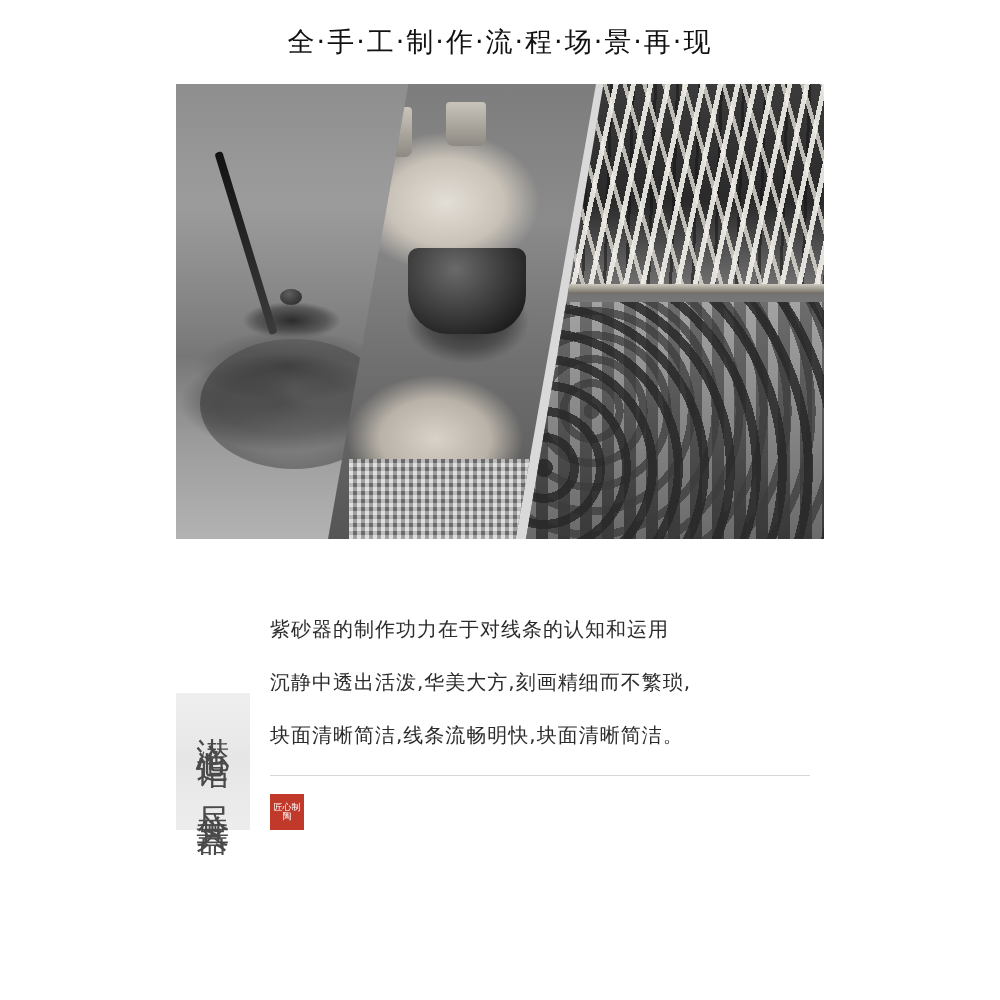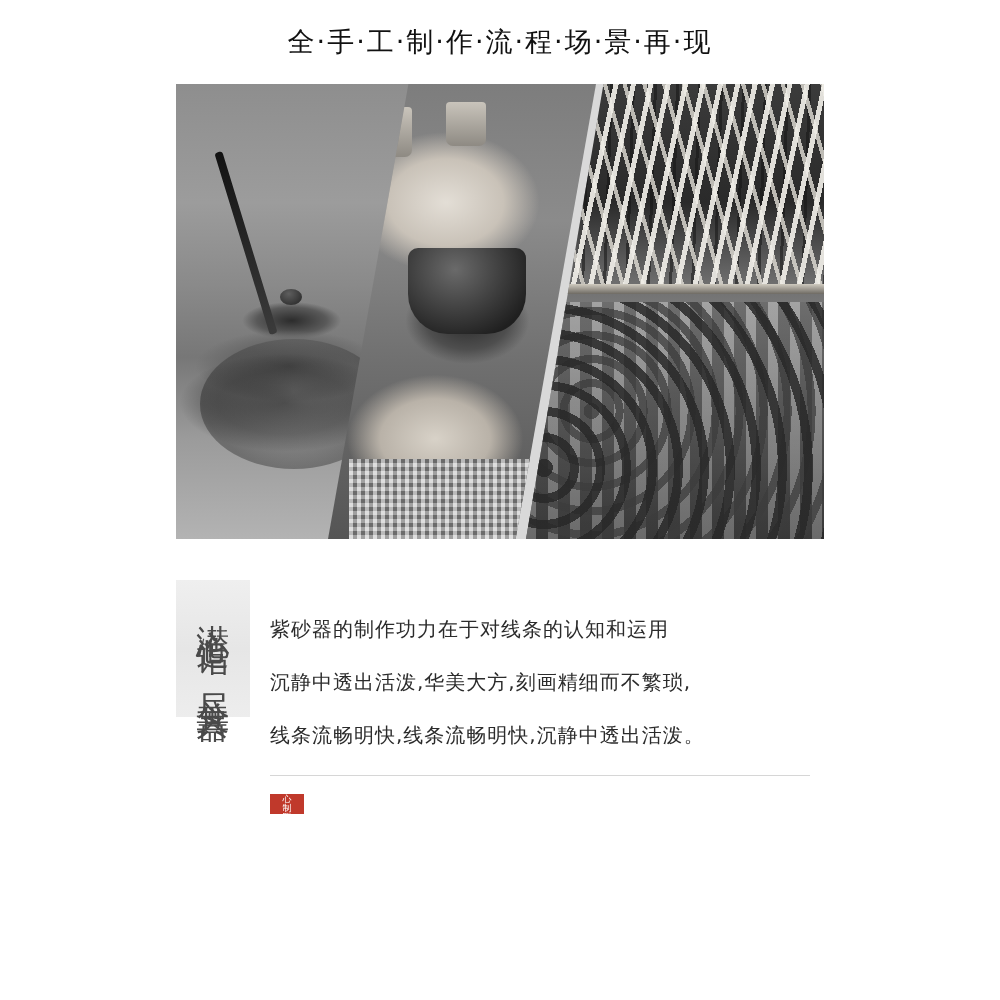--- a/index.html
+++ b/index.html
@@ -162,21 +162,21 @@
       linear-gradient(180deg, #8f8f8f, #4a4a4a);
   }
 
   
   .lower {
     position: absolute;
     top: 580px;
     left: 176px;
     width: 700px;
     display: flex;
-    align-items: flex-start;
+    align-items: flex-end;
   }
   .vertical-title {
     width: 74px;
     margin-right: 20px;
     background: linear-gradient(180deg, #efefef 0%, #e6e6e6 50%, #ededed 100%);
     padding: 18px 0 26px 0;
     display: flex;
     justify-content: center;
   }
   .vt-text {
@@ -202,32 +202,32 @@
   }
   .rule {
     margin-top: 22px;
     width: 540px;
     height: 1px;
     background: #d6d6d6;
   }
   .seal {
     margin-top: 18px;
     width: 34px;
-    height: 18px;
+    height: 36px;
     background: #c0392b;
     color: #fff;
     font-size: 9px;
     line-height: 1.05;
     font-family: "DejaVu Serif", serif;
     display: flex;
     align-items: center;
     justify-content: center;
     text-align: center;
     letter-spacing: 0;
-    padding: 10px;
+    padding: 2px;
     box-sizing: border-box;
   }
 </style>
 </head>
 <body>
 
 <div class="headline">全·手·工·制·作·流·程·场·景·再·现</div>
 
 <div class="band">
   <div class="panel p1">
@@ -254,17 +254,17 @@
   </div>
 </div>
 
 <div class="lower">
   <div class="vertical-title">
     <div class="vt-text">潜心造诣 尽善其器</div>
   </div>
   <div class="body-col">
     <p>紫砂器的制作功力在于对线条的认知和运用</p>
     <p>沉静中透出活泼,华美大方,刻画精细而不繁琐,</p>
-    <p>线条流畅明快,线条流畅明快,沉静中透出活泼。</p>
+    <p>块面清晰简洁,线条流畅明快,块面清晰简洁。</p>
     <div class="rule"></div>
     <div class="seal">匠心制陶</div>
   </div>
 </div>
 
 </body></html>

